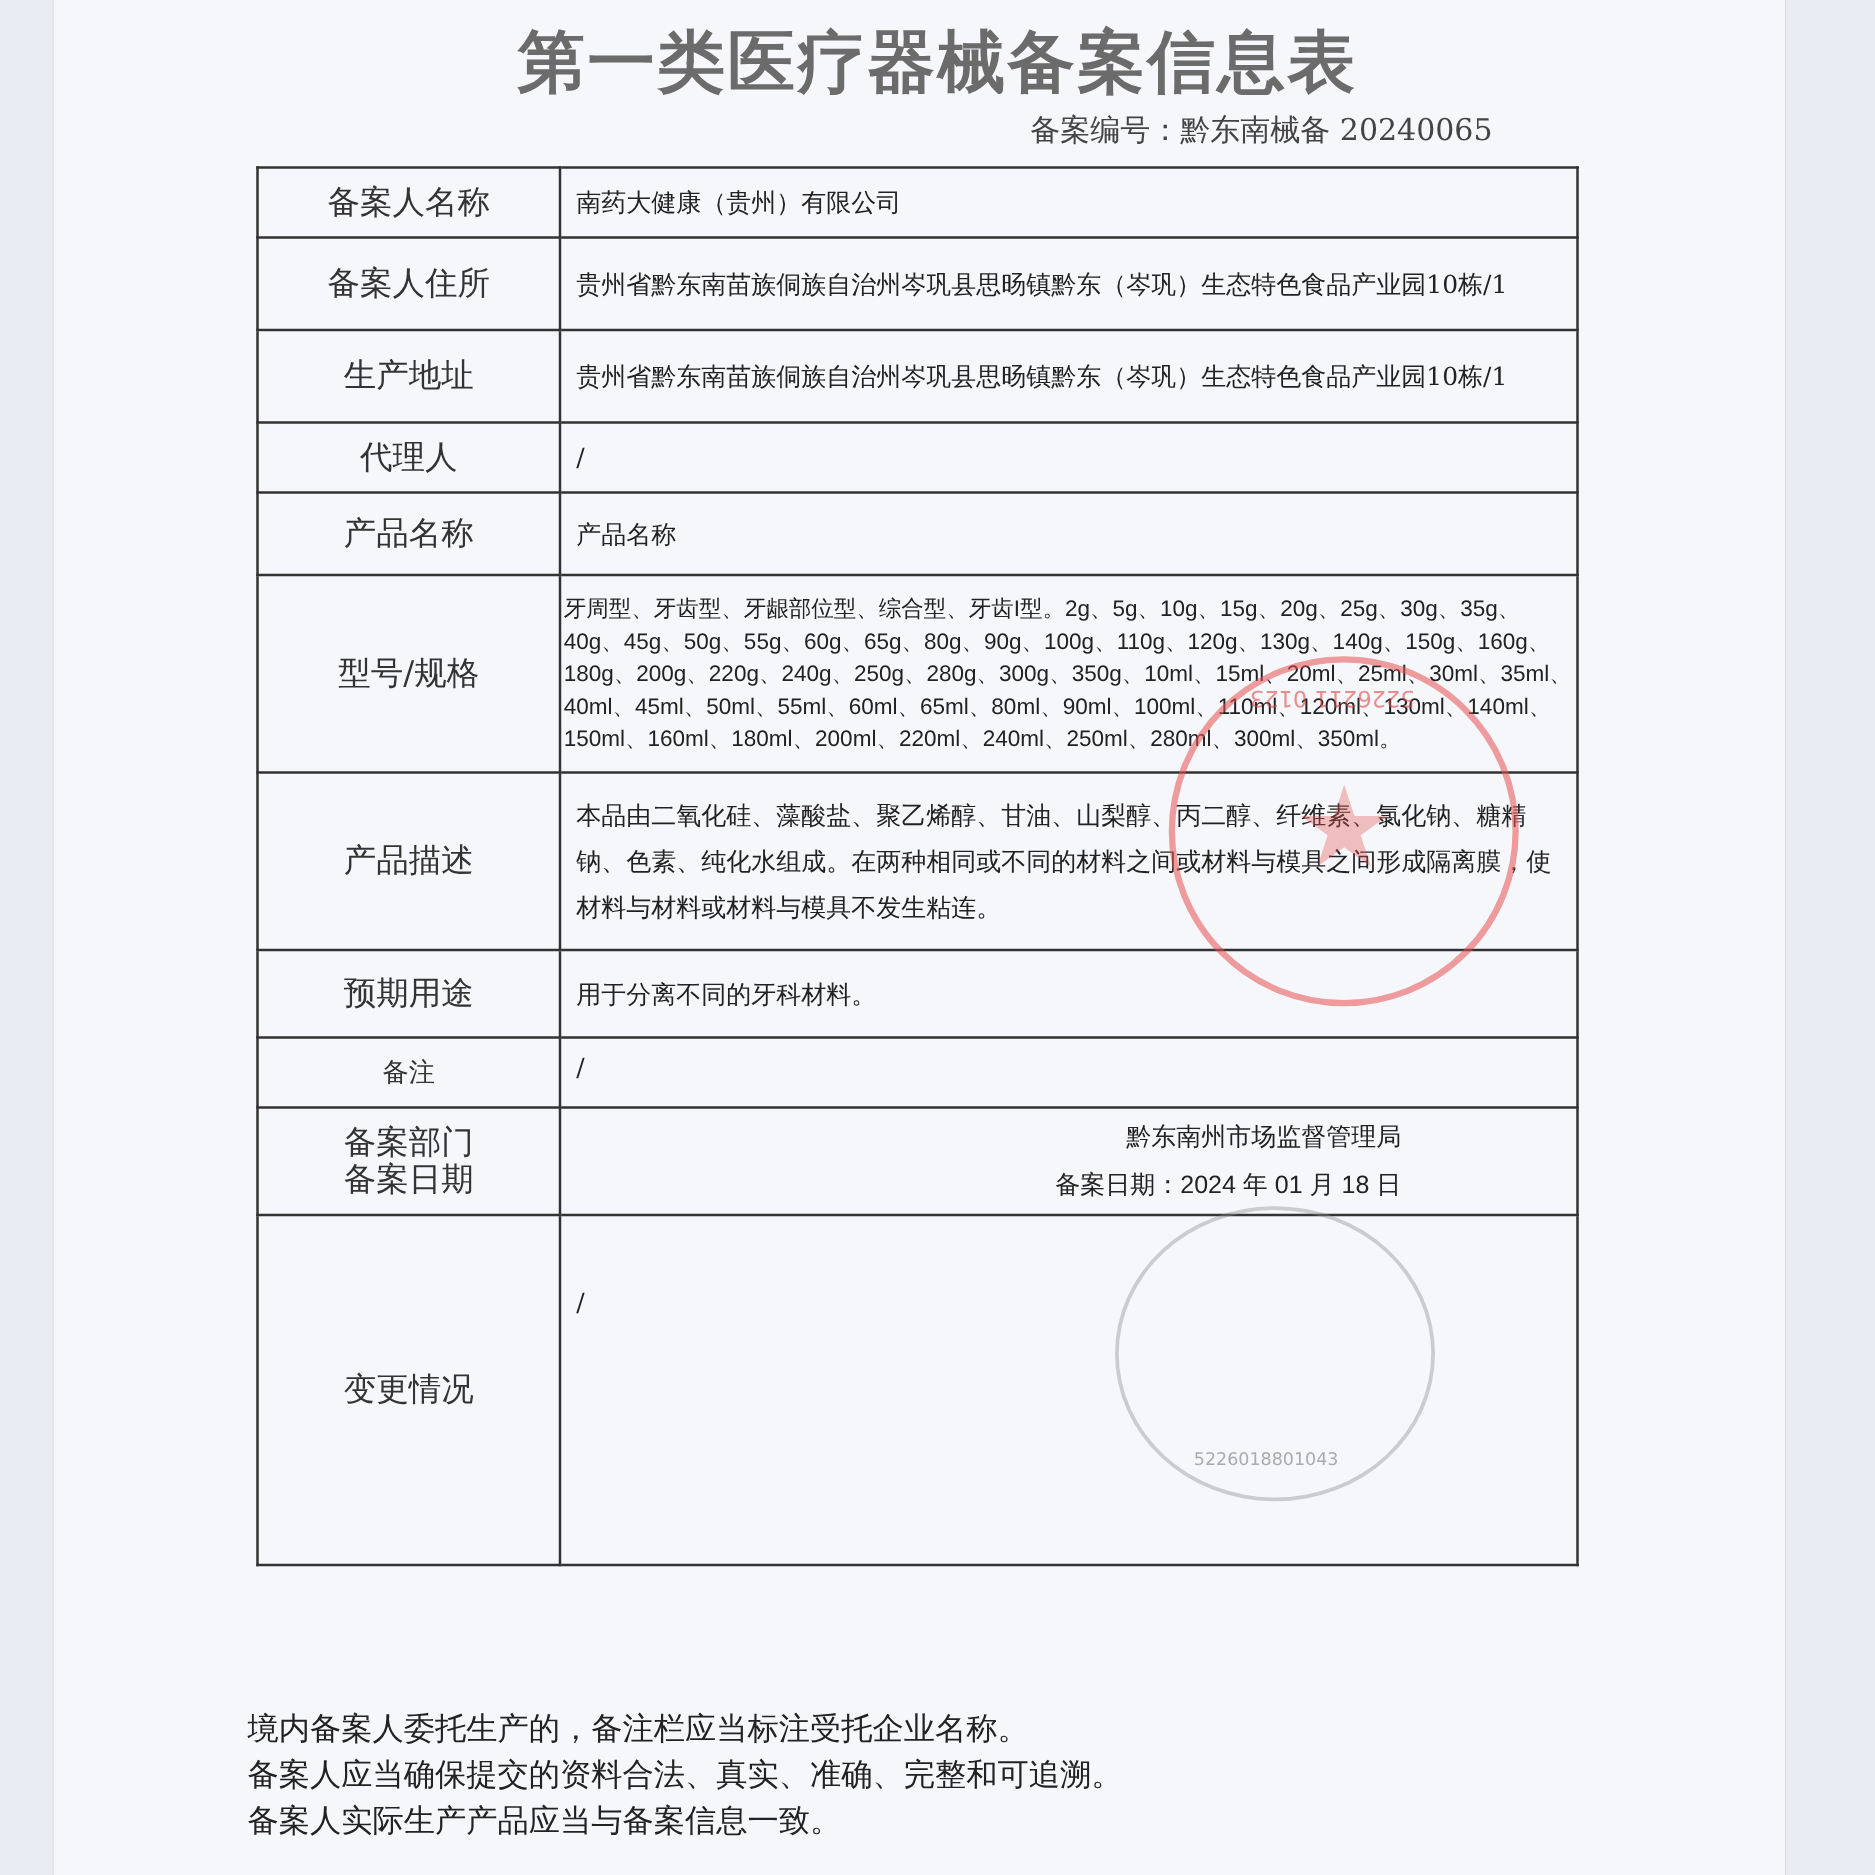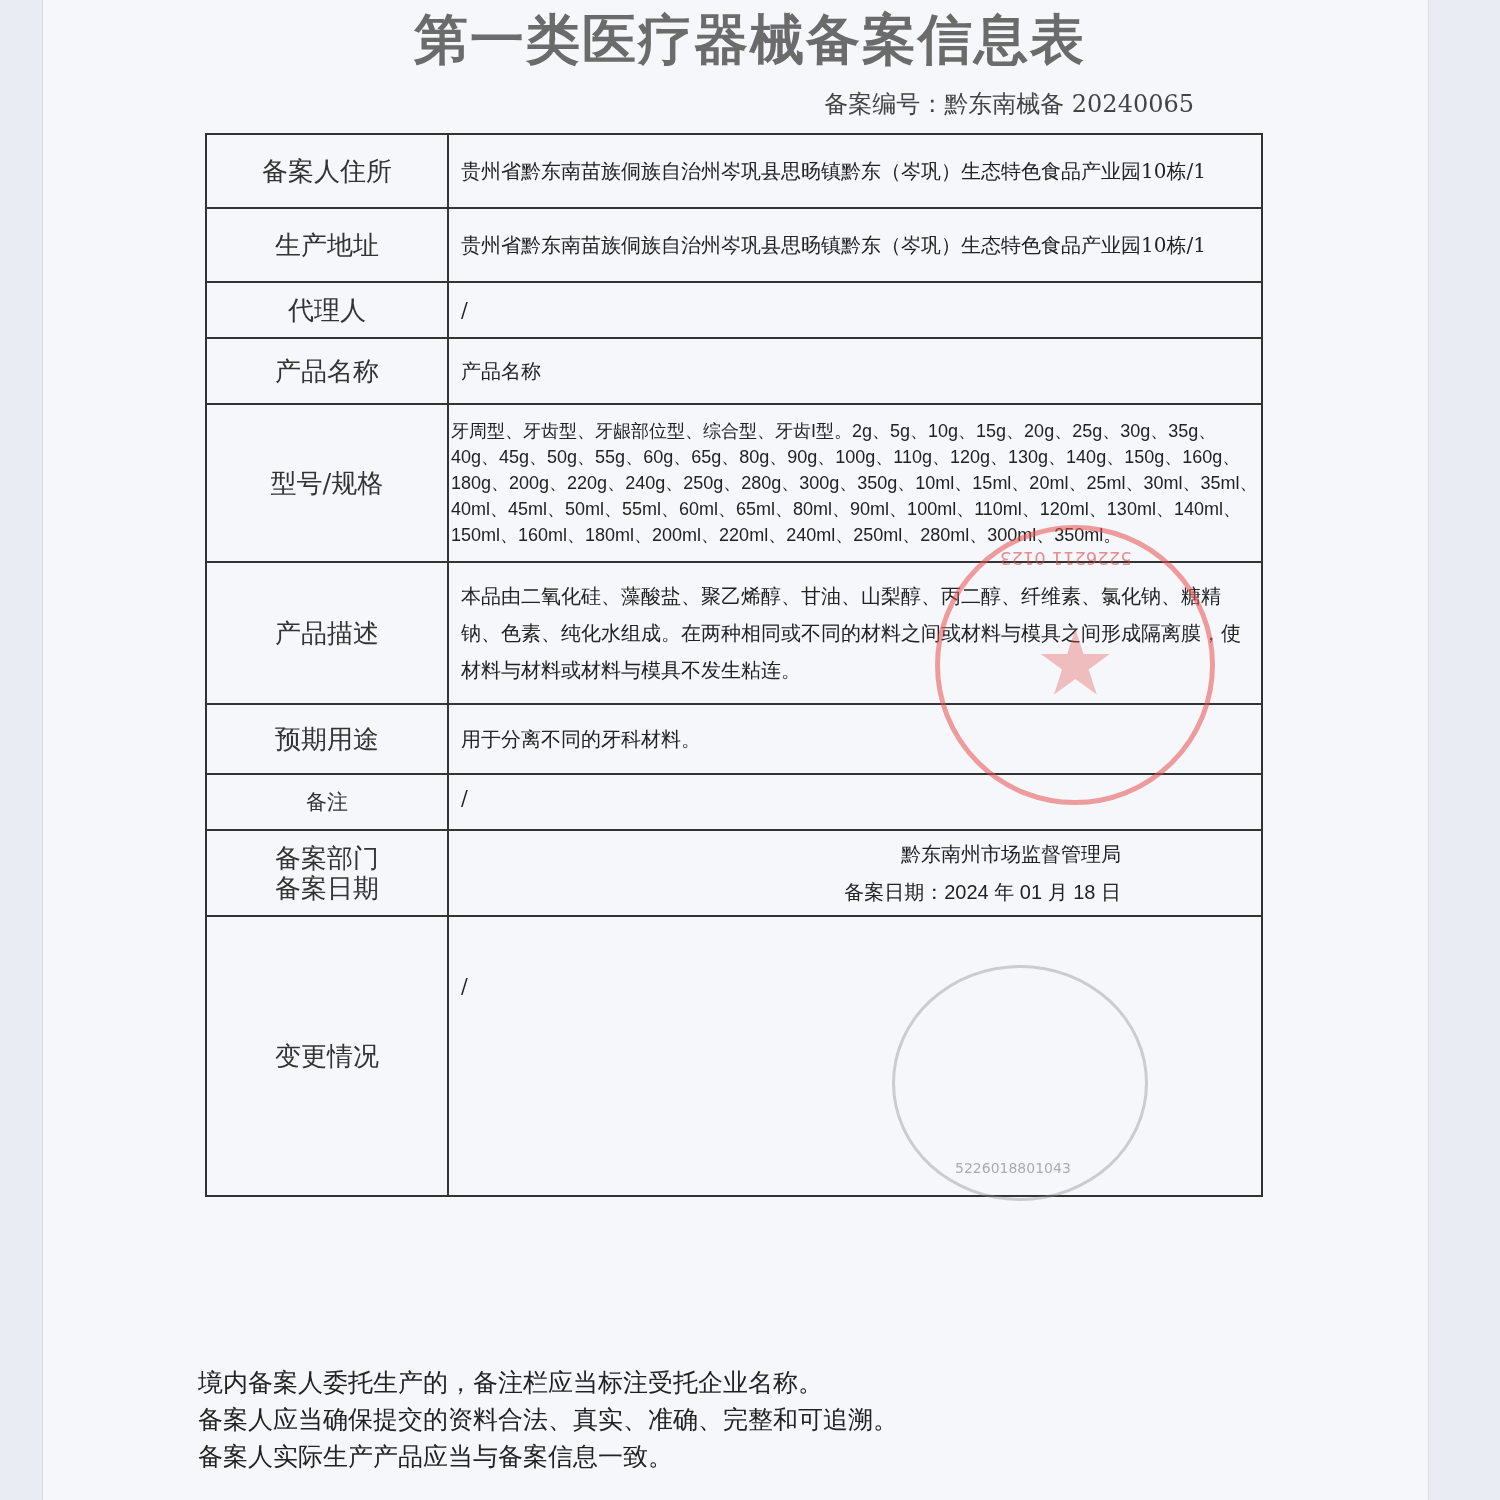--- a/index.html
+++ b/index.html
@@ -5,21 +5,21 @@
   html, body { margin:0; padding:0; }
   body {
     width:1500px; height:1500px; background:#e9ecf3; position:relative; overflow:hidden;
     font-family: "DejaVu Serif", "Liberation Serif", serif; color:#222;
   }
   .page {
     position:absolute; left:42px; top:0; width:1385px; height:1500px; background:#f6f7fb;
     border-left:1px solid #d8dbe4; border-right:1px solid #d8dbe4;
   }
   .title {
-    position:absolute; left:0; width:1500px; top:4px; text-align:center;
+    position:absolute; left:0; width:1500px; top:14px; text-align:center;
     font-size:54px; font-weight:bold; color:#6b6b6b; letter-spacing:2px;
     font-family: "DejaVu Serif", serif;
   }
   .record-no {
     position:absolute; right:306px; top:88px; font-size:24px; color:#444;
   }
   table.form {
     position:absolute; left:205px; top:133px; width:1058px;
     border-collapse:collapse; table-layout:fixed;
   }
@@ -43,20 +43,24 @@
 </head>
 <body>
 
 <div class="page"></div>
 
 <div class="title">第一类医疗器械备案信息表</div>
 <div class="record-no">备案编号：黔东南械备 20240065</div>
 
 <table class="form">
   <tbody>
+      <tr style="height:56px">
+    <td class="label">备案人名称</td>
+    <td class="value">南药大健康（贵州）有限公司</td>
+  </tr>
   <tr style="height:74px">
     <td class="label">备案人住所</td>
     <td class="value">贵州省黔东南苗族侗族自治州岑巩县思旸镇黔东（岑巩）生态特色食品产业园10栋/1</td>
   </tr>
   <tr style="height:74px">
     <td class="label">生产地址</td>
     <td class="value">贵州省黔东南苗族侗族自治州岑巩县思旸镇黔东（岑巩）生态特色食品产业园10栋/1</td>
   </tr>
   <tr style="height:56px">
     <td class="label">代理人</td>

